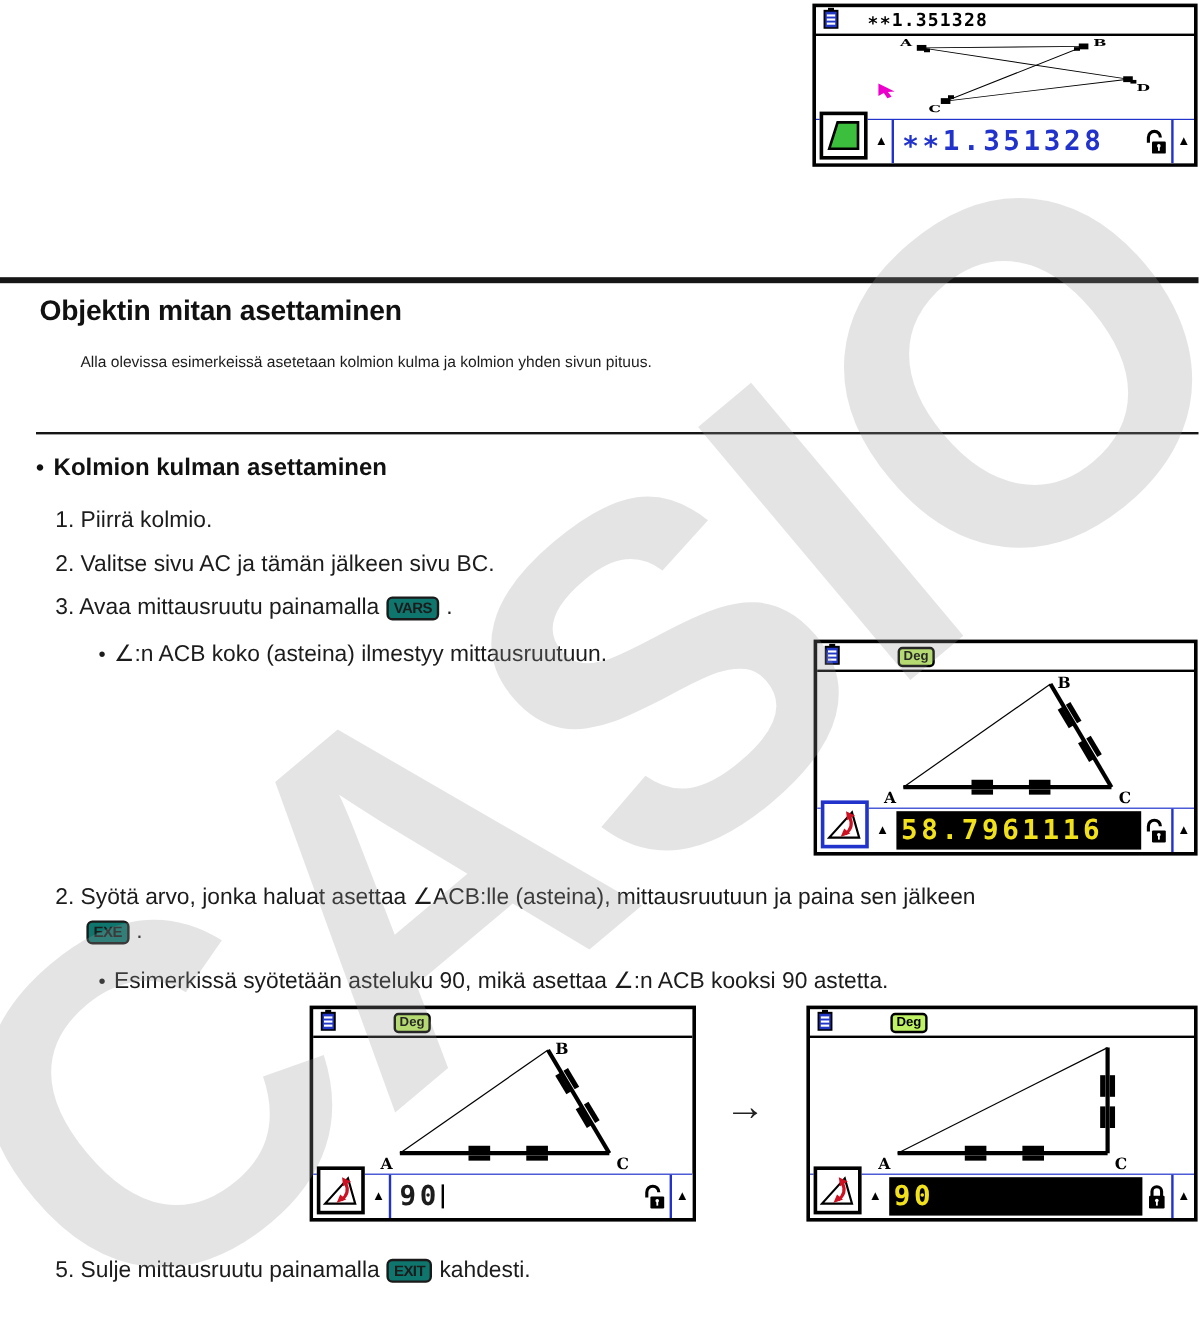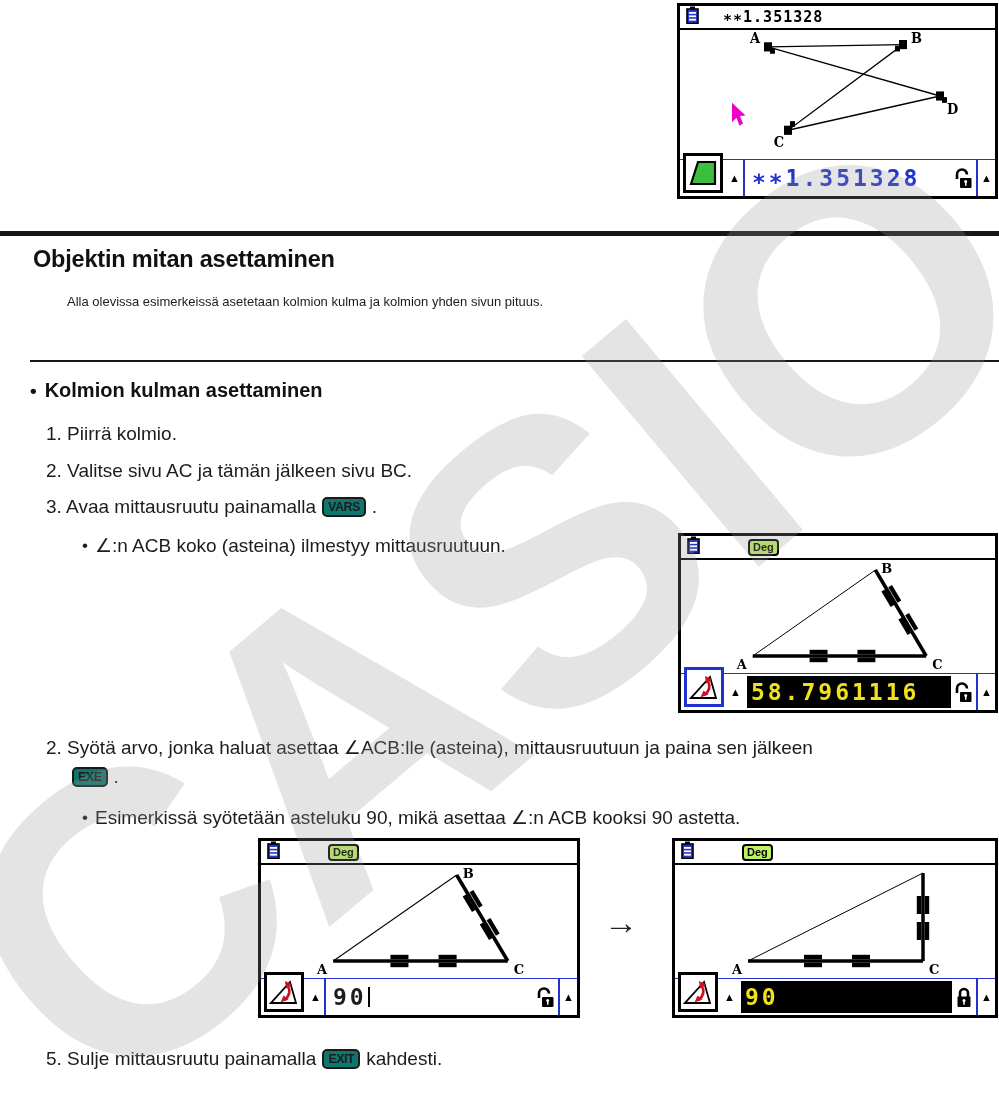--- a/index.html
+++ b/index.html
@@ -58,21 +58,21 @@
   .field.inverted { background:#000; color:#f0e11c; margin-right:0; }
   .caret { width:2.5px; height:20px; background:#000; margin-left:1px; }
   .lockwrap { flex:none; margin:0 3px; display:flex; }
   .glabel { font-family:"DejaVu Serif","Liberation Serif",serif; font-weight:bold; font-size:13px; fill:#000; }
 </style>
 </head>
 <body>
 
 <div class="page">
 
-  <div class="calc" style="left:677px; top:3px; width:321px; height:196px;">
+  <div class="calc" style="left:677px; top:3px; width:321px; height:136px;">
     <div class="status">
       <span>
         <svg width="13" height="18" viewBox="0 0 13 18">
             <rect x="4" y="0.5" width="5" height="3" fill="#000"></rect>
             <rect x="1" y="3" width="11" height="14.5" fill="#2438c8" stroke="#000" stroke-width="1.6"></rect>
             <rect x="3" y="6" width="7" height="1.8" fill="#fff"></rect>
             <rect x="3" y="9.4" width="7" height="1.8" fill="#fff"></rect>
             <rect x="3" y="12.8" width="7" height="1.8" fill="#fff"></rect>
           </svg>
       </span>

